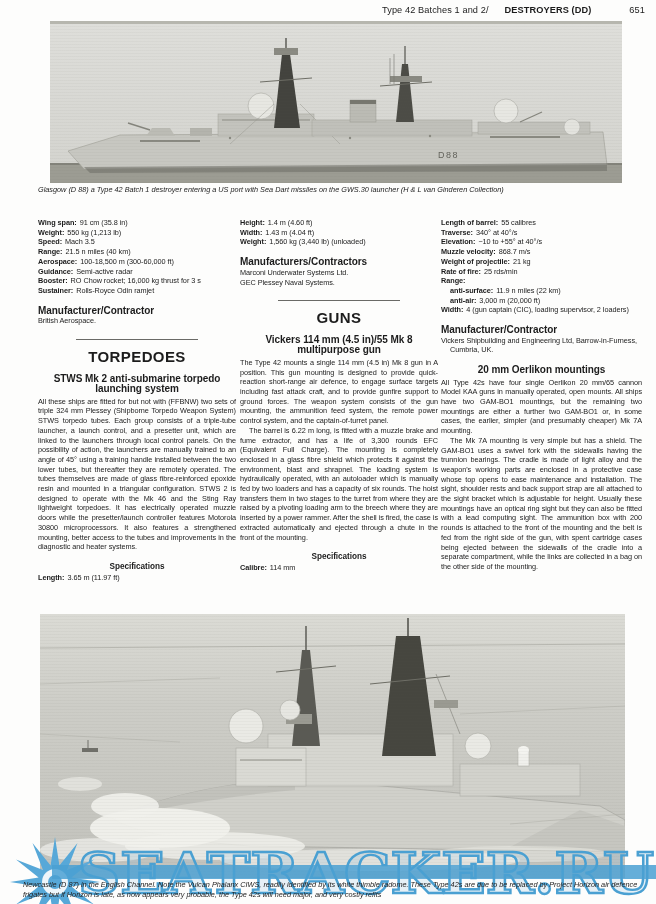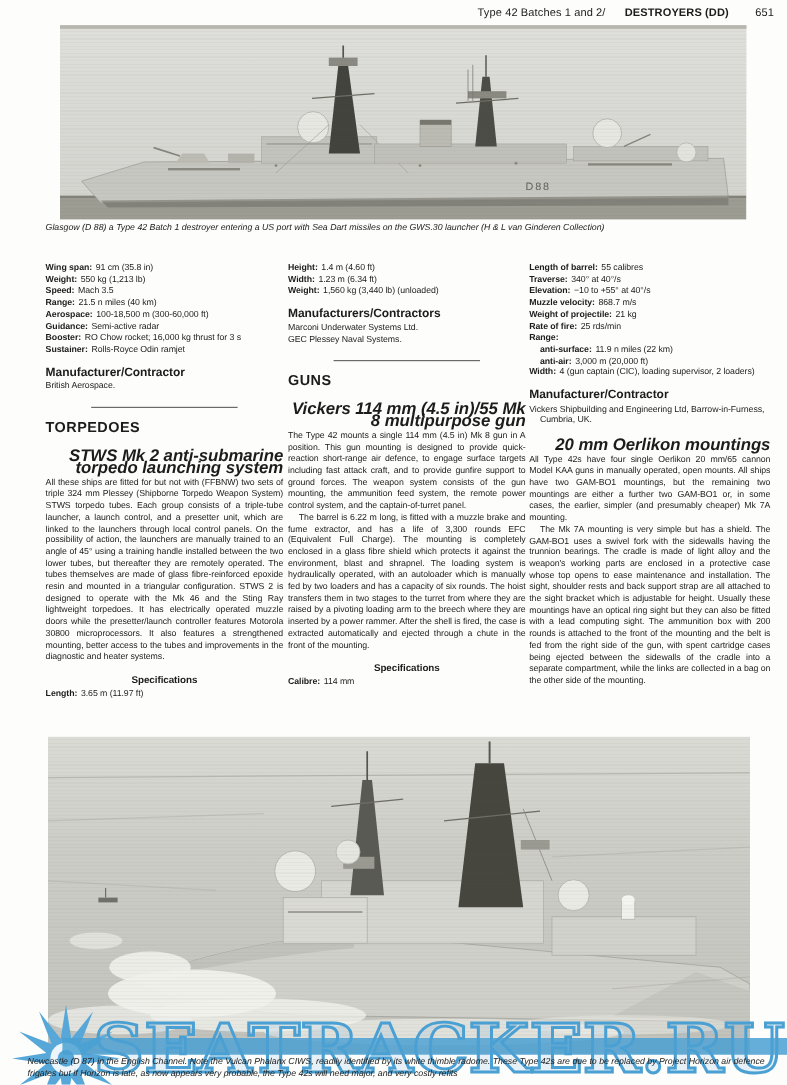--- a/index.html
+++ b/index.html
@@ -7,21 +7,21 @@
     width:656px;height:904px;position:relative;background:#fdfdfc;
     font-family:"Liberation Sans",sans-serif;color:#1c1c1c;overflow:hidden;
     -webkit-font-smoothing:antialiased;
   }
   
   .page-header{
     position:absolute;top:5px;right:11px;font-size:9.2px;letter-spacing:.1px;
     display:flex;gap:16px;align-items:baseline;
   }
   .page-header .bold{font-weight:bold;}
-  .page-header .pageno{margin-left:6px;}
+  .page-header .pageno{margin-left:22px;}
   
   .photo{position:absolute;overflow:hidden;background:#d9d9d4;}
   .photo-top{left:50px;top:21px;width:572px;height:159px;border-top:3px solid #b6b6ae;}
   .photo-bottom{left:40px;top:614px;width:585px;height:264px;}
   .photo:after{content:"";position:absolute;inset:0;
     background:repeating-linear-gradient(0deg,rgba(90,90,80,.045) 0 1px,transparent 1px 3px);}
   .caption{font-style:italic;font-size:7.3px;line-height:9.6px;color:#222;}
   .caption-top{position:absolute;left:38px;top:185px;width:592px;}
   .caption-bottom{position:absolute;left:23px;top:880px;width:624px;z-index:6;}
   
@@ -30,22 +30,22 @@
   .col-mid{left:240px;width:198px;}
   .col-right{left:441px;width:201px;}
   .spec{text-align:left;}
   .spec b{margin-right:3px;}
   .spec.indent{padding-left:9px;}
   .spec.wrapline{text-align:justify;}
   .mfr-heading{font-weight:bold;font-size:10px;margin-top:10px;margin-bottom:1px;text-align:left;}
   .mfr{text-align:left;}
   .hang{padding-left:9px;text-indent:-9px;}
   .rule{border:0;border-top:1px solid #6a6a66;width:62%;margin:13px auto 11px auto;}
-  .section-heading{font-weight:bold;font-size:12px;letter-spacing:.4px;margin:12px 0 12px 0;}
-  .sub-heading{font-weight:bold;font-style:italic;font-size:14px;line-height:10.5px;text-align:right;margin:0 0 2px 0;}
+  .section-heading{font-weight:bold;font-size:15px;text-align:center;letter-spacing:.4px;margin:12px 0 12px 0;}
+  .sub-heading{font-weight:bold;font-size:10px;line-height:10.5px;text-align:center;margin:0 0 2px 0;}
   .para{margin:0;}
   .para+.para{text-indent:9px;}
   .spec-heading{font-weight:bold;font-size:8.2px;margin-top:10px;margin-bottom:1px;text-align:center;}
   .gap10{height:10px;}
   
   .watermark{position:absolute;left:0;top:836px;z-index:5;pointer-events:none;}
 </style>
 </head>
 <body>
 
@@ -144,21 +144,21 @@
   <div class="section-heading">TORPEDOES</div>
   <div class="sub-heading">STWS Mk 2 anti-submarine torpedo launching system</div>
   <p class="para">All these ships are fitted for but not with (FFBNW) two sets of triple 324 mm Plessey (Shipborne Torpedo Weapon System) STWS torpedo tubes. Each group consists of a triple-tube launcher, a launch control, and a presetter unit, which are linked to the launchers through local control panels. On the possibility of action, the launchers are manually trained to an angle of 45° using a training handle installed between the two lower tubes, but thereafter they are remotely operated. The tubes themselves are made of glass fibre-reinforced epoxide resin and mounted in a triangular configuration. STWS 2 is designed to operate with the Mk 46 and the Sting Ray lightweight torpedoes. It has electrically operated muzzle doors while the presetter/launch controller features Motorola 30800 microprocessors. It also features a strengthened mounting, better access to the tubes and improvements in the diagnostic and heater systems.</p>
 
   <div class="spec-heading">Specifications</div>
   <div class="spec"><b>Length:</b><span>3.65 m (11.97 ft)</span></div>
 </div>
 
 <div class="col col-mid">
   <div class="spec"><b>Height:</b><span>1.4 m (4.60 ft)</span></div>
-  <div class="spec"><b>Width:</b><span>1.23 m (6.34 ft)</span></div>
+  <div class="spec"><b>Width:</b><span>1.43 m (4.04 ft)</span></div>
   <div class="spec"><b>Weight:</b><span>1,560 kg (3,440 lb) (unloaded)</span></div>
 
   <div class="mfr-heading">Manufacturers/Contractors</div>
   <div class="mfr">Marconi Underwater Systems Ltd.</div>
   <div class="mfr">GEC Plessey Naval Systems.</div>
 
   <hr class="rule">
 
   <div class="section-heading">GUNS</div>
   <div class="sub-heading">Vickers 114 mm (4.5 in)/55 Mk 8 multipurpose gun</div>

